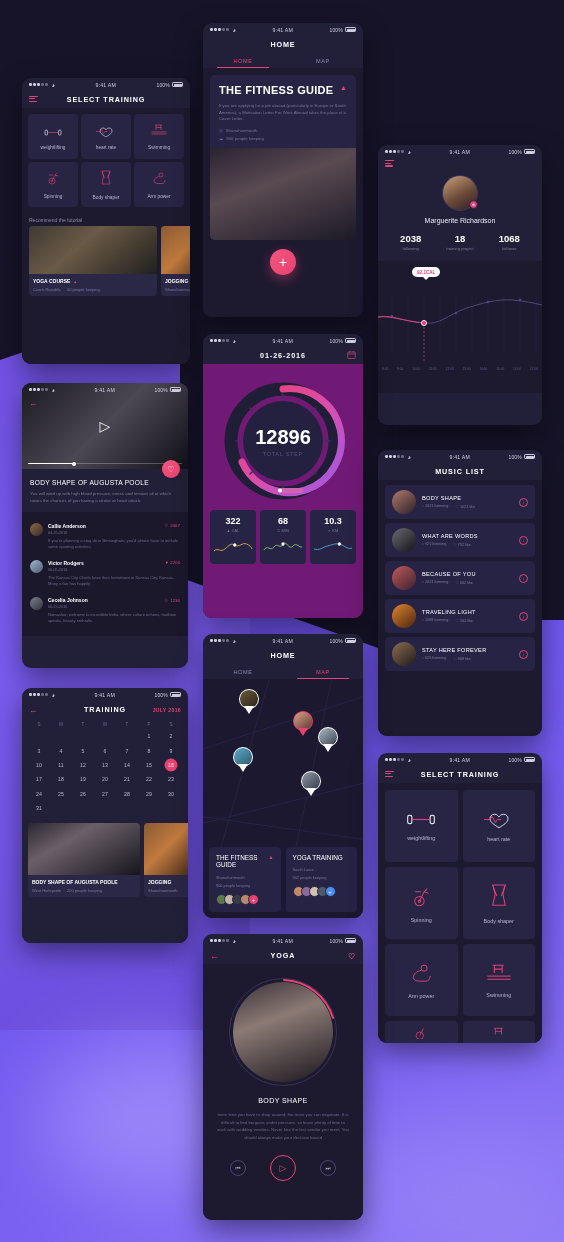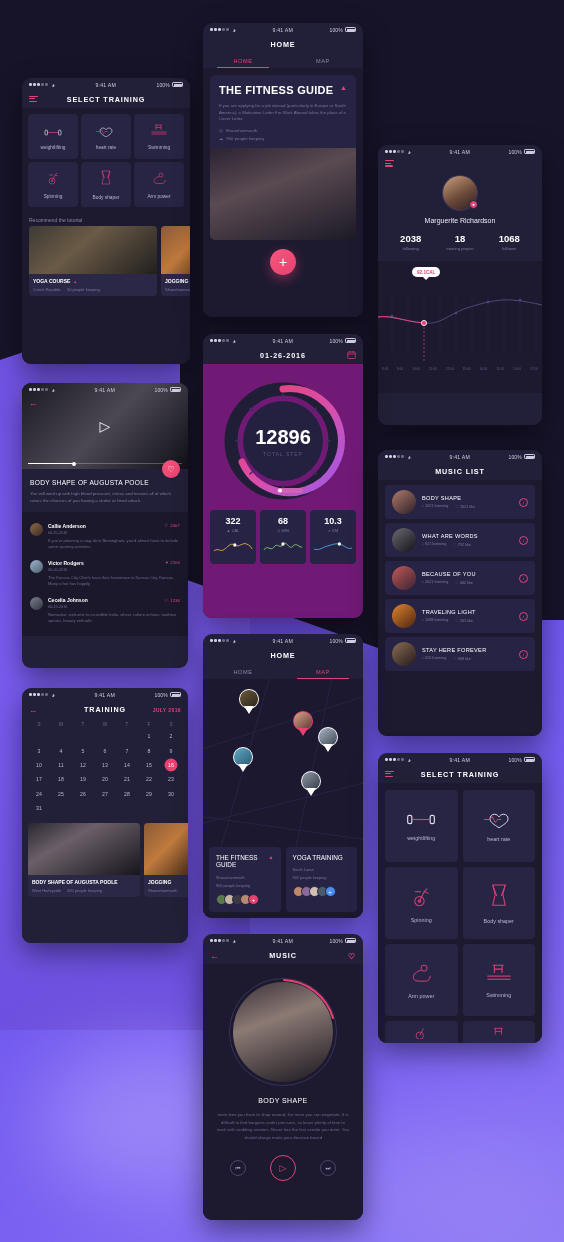--- a/index.html
+++ b/index.html
@@ -1101,21 +1101,21 @@
     <span>9:41 AM</span>
     <div class="sb-right">
         <span style="font-size:5px">100%</span>
         <span class="batt">
           <i></i>
         </span>
       </div>
   </div>
   <div class="navbar">
     <span class="left arrow-back">←</span>
-    <span>MUSIC</span>
+    <span>YOGA</span>
     <span class="right" style="color:#e0447a;font-size:8px">♡</span>
   </div>
   <div class="body-area" style="background:#1d1a30">
     <div class="player-art">
       <div class="inner img-body" style="background:linear-gradient(160deg,#3a3038,#8b7a74 38%,#1a161e)"></div>
       <svg style="position:absolute;inset:-1px;" width="110" height="110" viewBox="0 0 110 110">
         <circle cx="55" cy="55" r="53" fill="none" stroke="none"></circle>
         <path d="M55 2 A53 53 0 0 1 104 40" fill="none" stroke="#e8416f" stroke-width="2" stroke-linecap="round"></path>
       </svg>
     </div>

